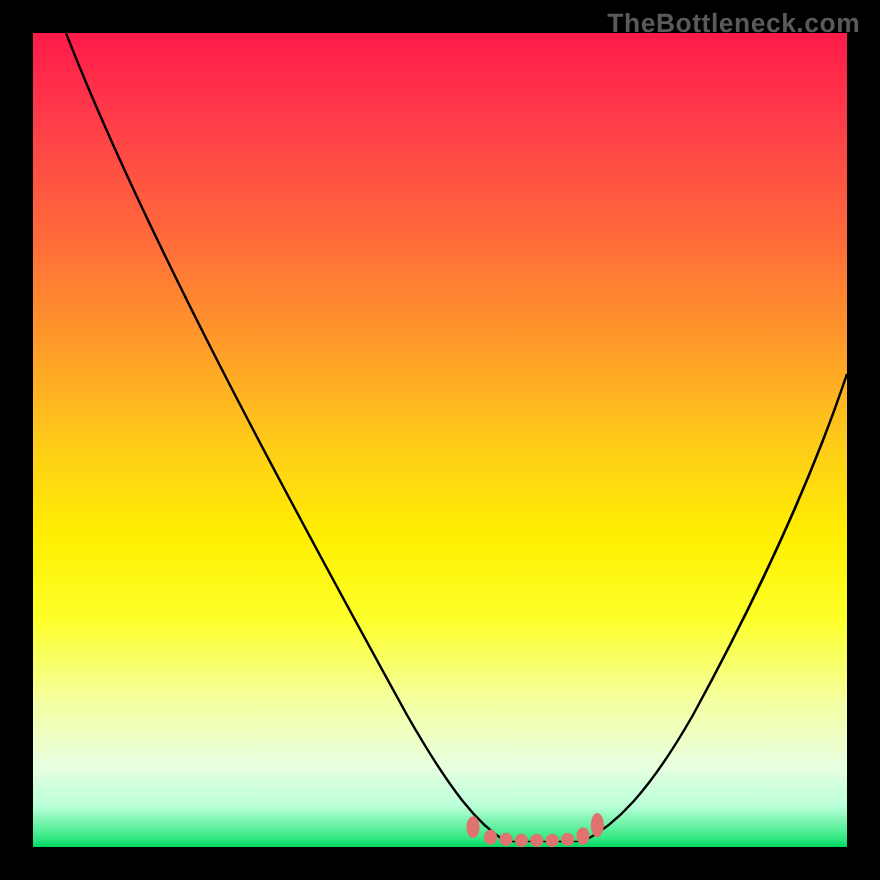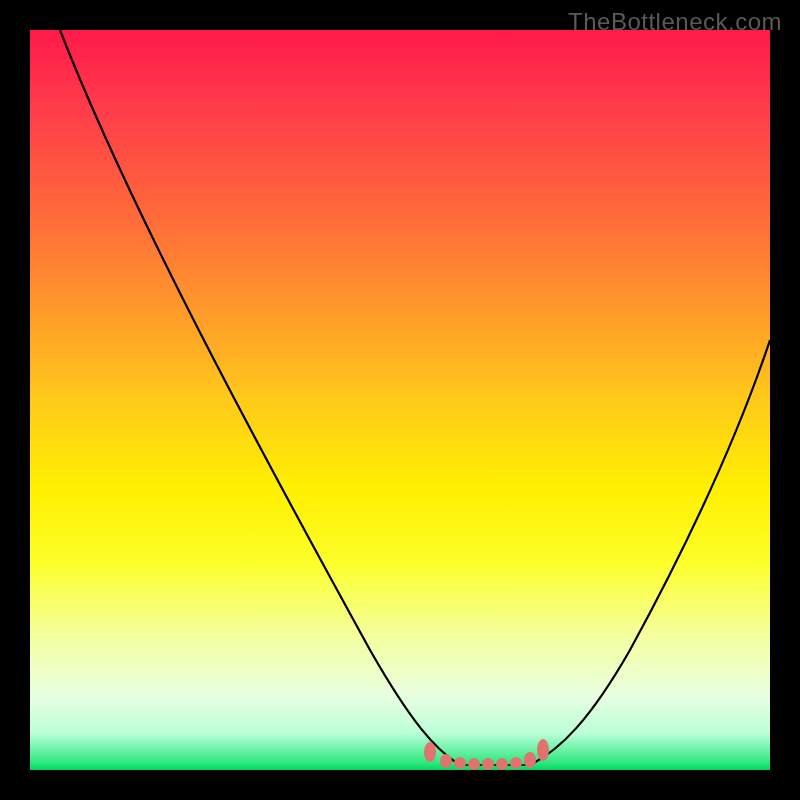--- a/index.html
+++ b/index.html
@@ -10,21 +10,21 @@
     background: #000;
     position: relative;
     font-family: Arial, sans-serif;
   }
   .watermark {
     position: absolute;
     top: 8px;
     right: 18px;
     color: #5a5a5a;
     font-size: 24px;
-    font-weight: normal;
+    font-weight: bold;
     z-index: 10;
     letter-spacing: 0.5px;
   }
   .plot-area {
     position: absolute;
     left: 30px;
     top: 30px;
     width: 740px;
     height: 740px;
     overflow: hidden;

